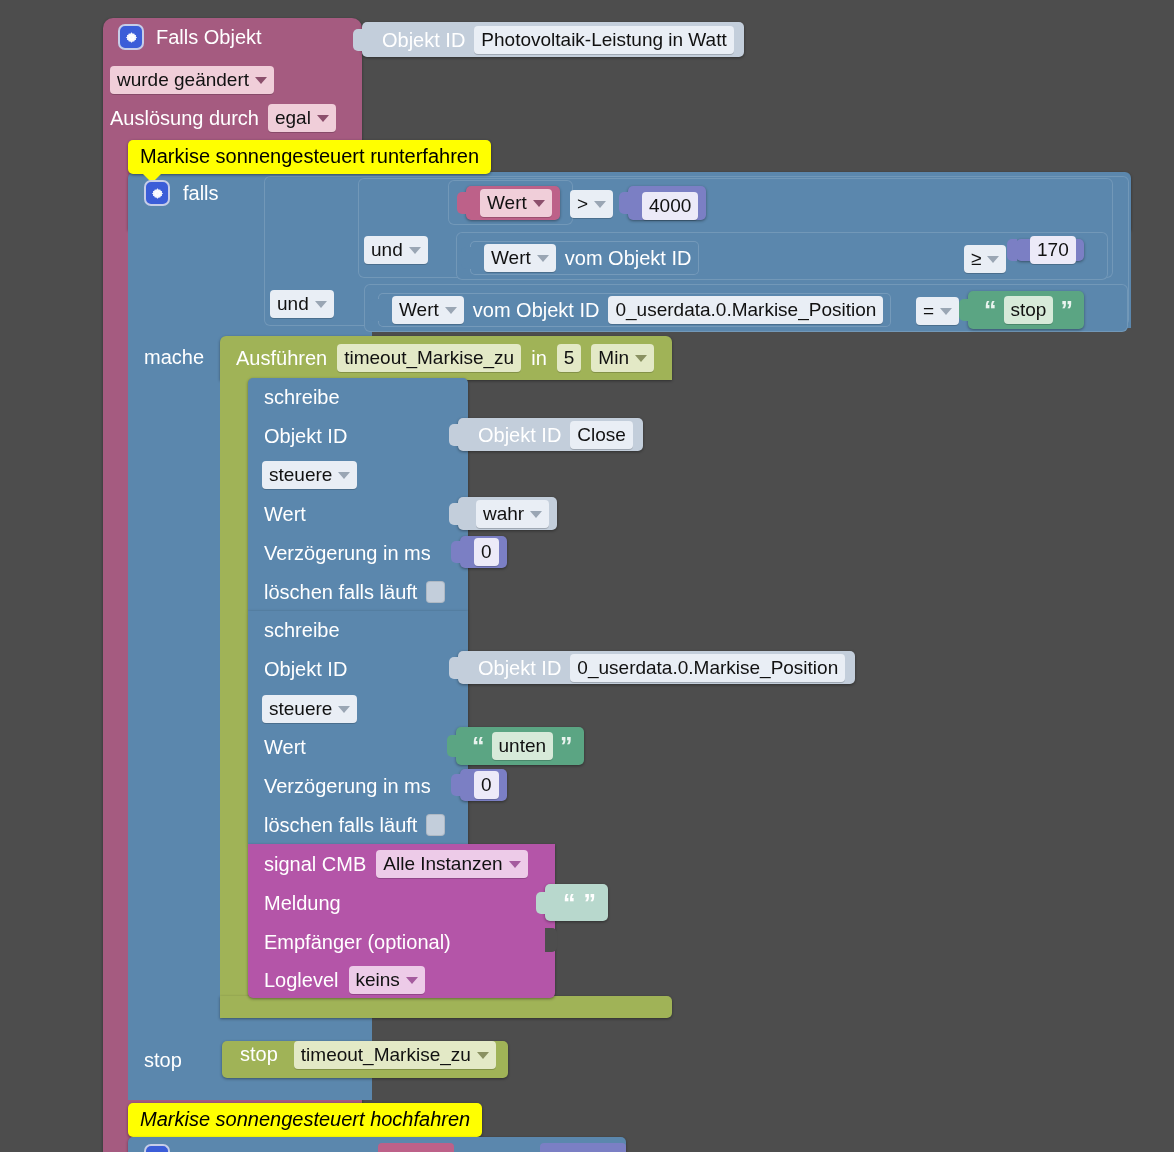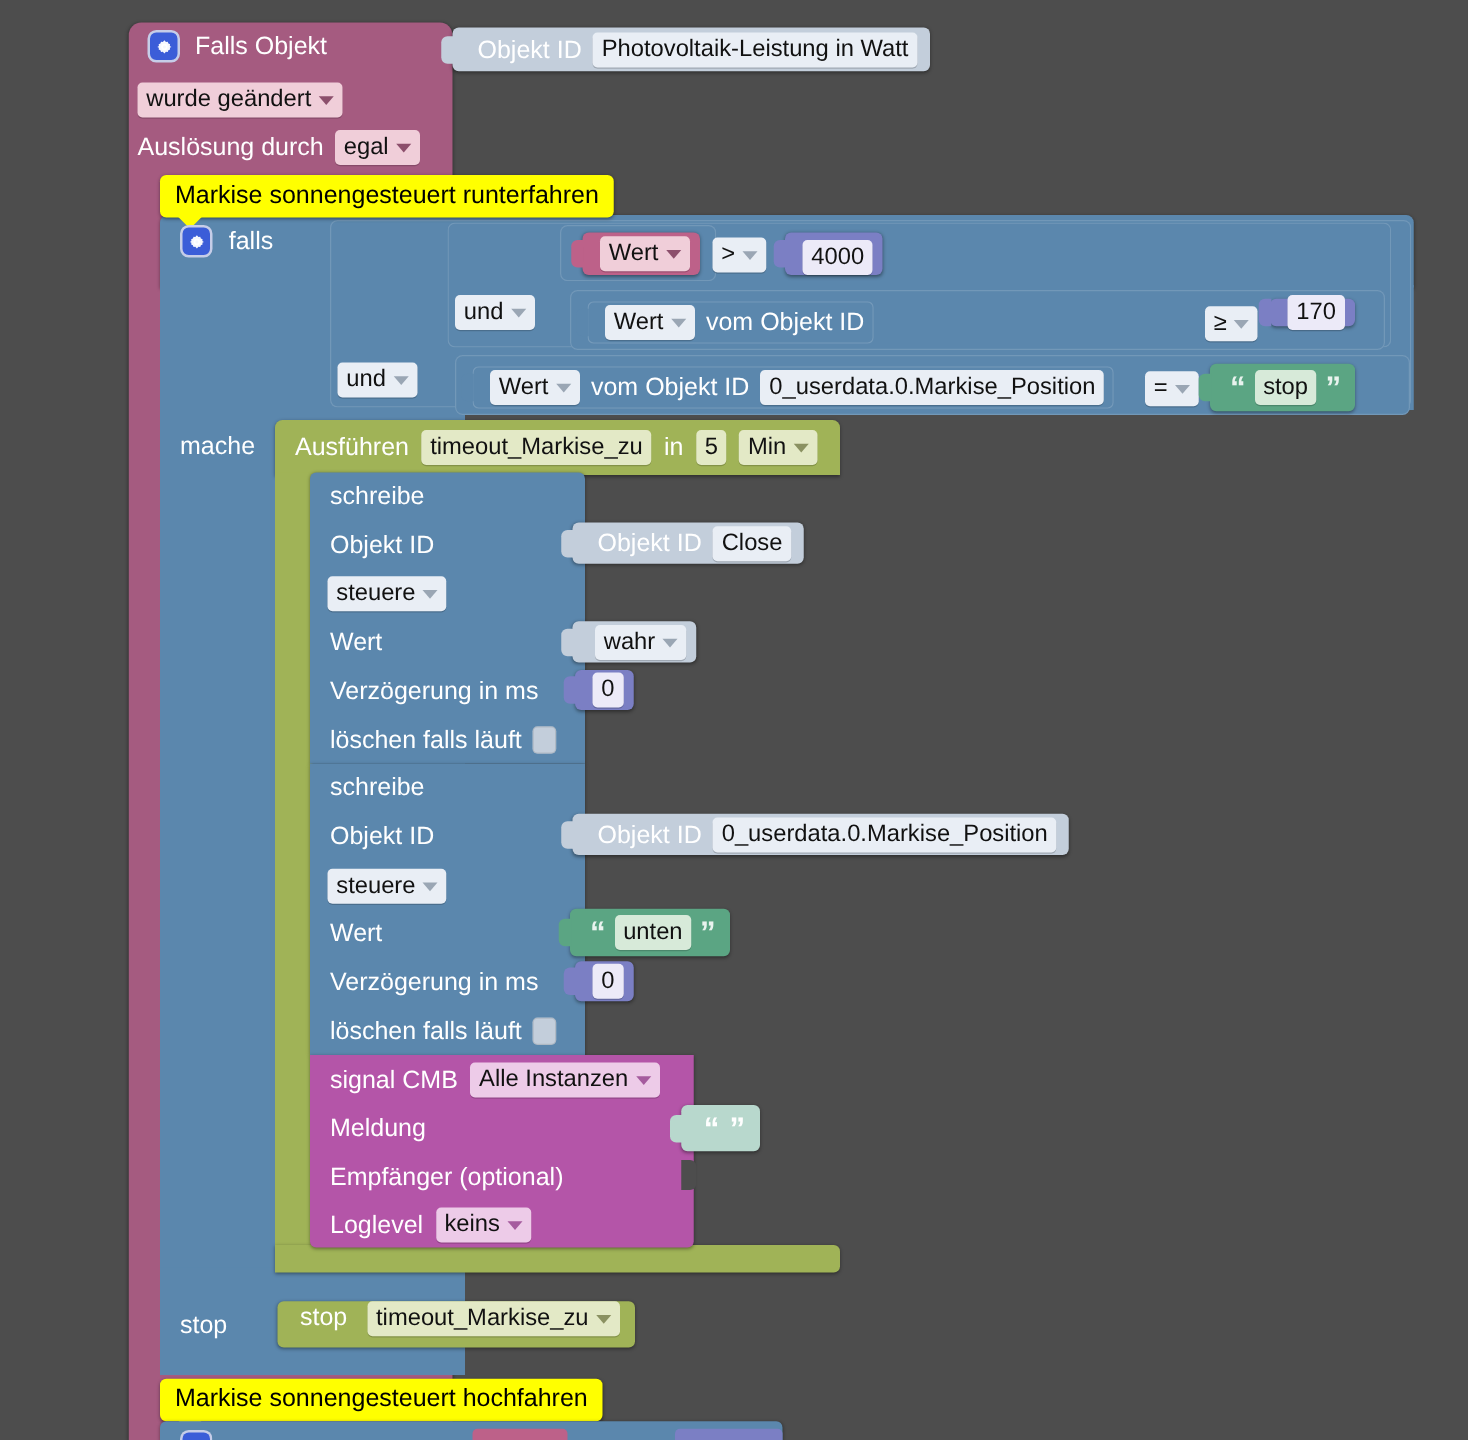--- a/index.html
+++ b/index.html
@@ -330,18 +330,18 @@
 <div class="abs lbl" style="left:144px;top:1047px;">stop</div>
 
 <div class="abs c-green shadow" style="left:222px;top:1041px;height:37px;border-radius:5px;display:flex;align-items:flex-start;gap:16px;padding:0 12px 0 18px;">
   <span class="lbl">stop</span>
   <span class="fld fld-olive dd">
     <span>timeout_Markise_zu</span>
     <span class="caret" style="border-top-color:#8a9161;"></span>
   </span>
 </div>
 
-<div class="abs comment" style="left:128px;top:1103px;">Markise sonnengesteuert hochfahren</div>
+<div class="abs comment" style="left:128px;top:1103px;font-style:italic;">Markise sonnengesteuert hochfahren</div>
 
 <div class="abs c-logic shadow" style="left:128px;top:1137px;width:498px;height:15px;border-radius:5px 5px 0 0;"></div>
 <div class="abs" style="left:144px;top:1144px;width:26px;height:12px;border-radius:7px 7px 0 0;background:#3b5dd8;border:2px solid #c6cde8;border-bottom:none;box-sizing:border-box;"></div>
 <div class="abs c-wertpink" style="left:378px;top:1143px;width:76px;height:9px;border-radius:4px 4px 0 0;"></div>
 <div class="abs c-num" style="left:540px;top:1143px;width:86px;height:9px;border-radius:4px 4px 0 0;"></div>
 
 </body></html>

